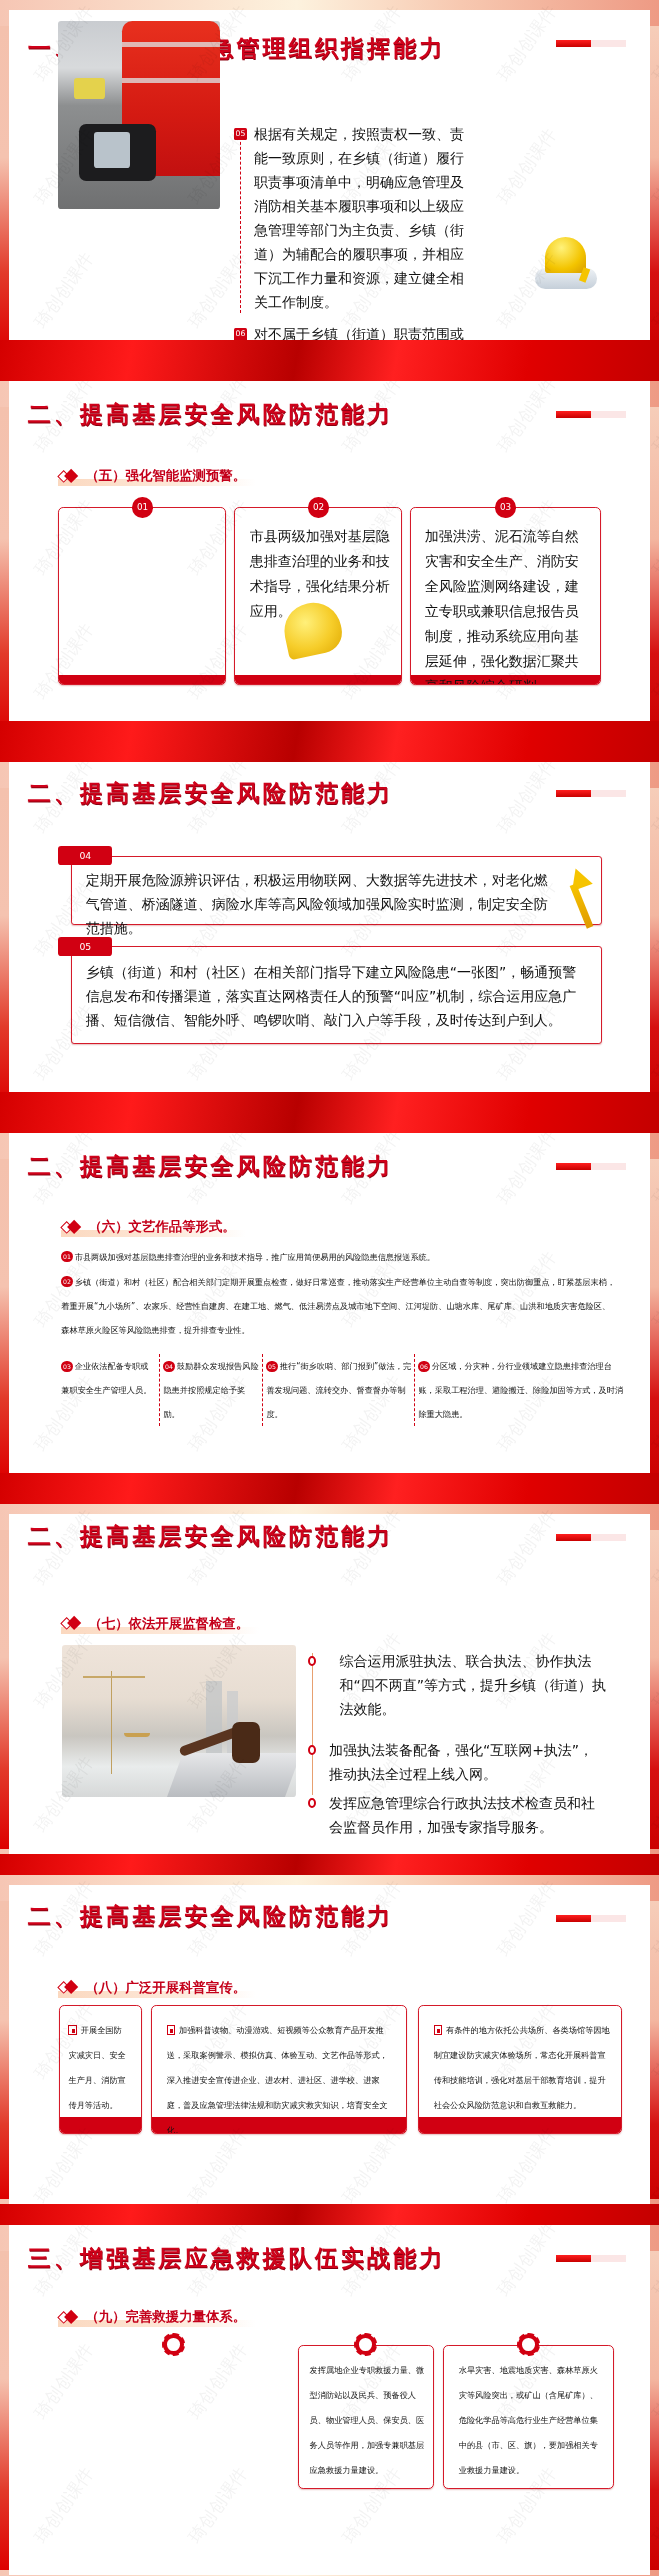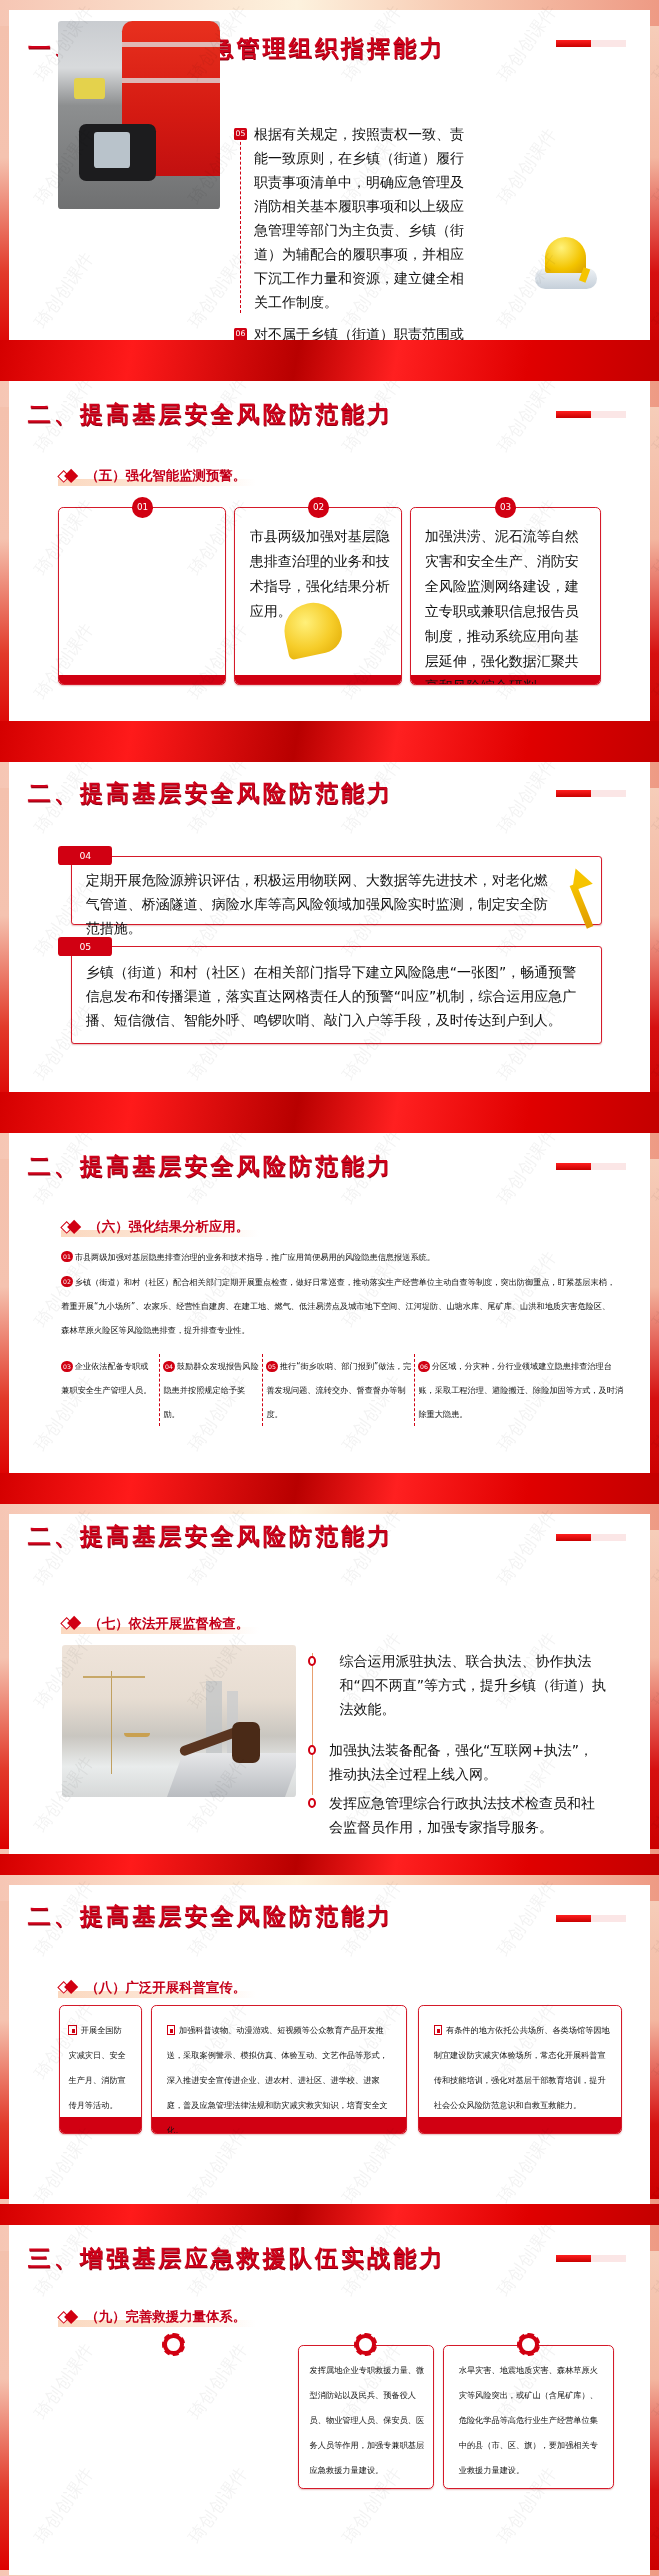--- a/index.html
+++ b/index.html
@@ -193,21 +193,21 @@
     <div class="title" style="top:17.5px;">二、提高基层安全风险防范能力</div>
     <div class="title-deco" style="top:30px;">
         <div class="a"></div>
         <div class="b"></div>
       </div>
     <div class="subhead" style="top:84px; left:52px;">
       <div class="diamonds">
           <div class="d1"></div>
           <div class="d2"></div>
         </div>
-      <span>（六）强化结果分析应用。</span>
+      <span>（六）文艺作品等形式。</span>
     </div>
 
     <div style="position:absolute; left:52px; top:112px; width:567px; display:flex;">
       <span class="dot-mini" style="margin-top:6.2px;">01</span>
       <div class="txt" style="width:551px; font-size:8.2px;">市县两级加强对基层隐患排查治理的业务和技术指导，推广应用简便易用的风险隐患信息报送系统。</div>
     </div>
     <div style="position:absolute; left:52px; top:137px; width:567px;">
       <span class="dot-mini" style="position:absolute; left:0; top:6.2px;">02</span>
       <div class="txt" style="width:556px; font-size:8.2px; text-indent:13.4px;">乡镇（街道）和村（社区）配合相关部门定期开展重点检查，做好日常巡查，推动落实生产经营单位主动自查等制度，突出防御重点，盯紧基层末梢，着重开展“九小场所”、农家乐、经营性自建房、在建工地、燃气、低洼易涝点及城市地下空间、江河堤防、山塘水库、尾矿库、山洪和地质灾害危险区、森林草原火险区等风险隐患排查，提升排查专业性。</div>
     </div>

